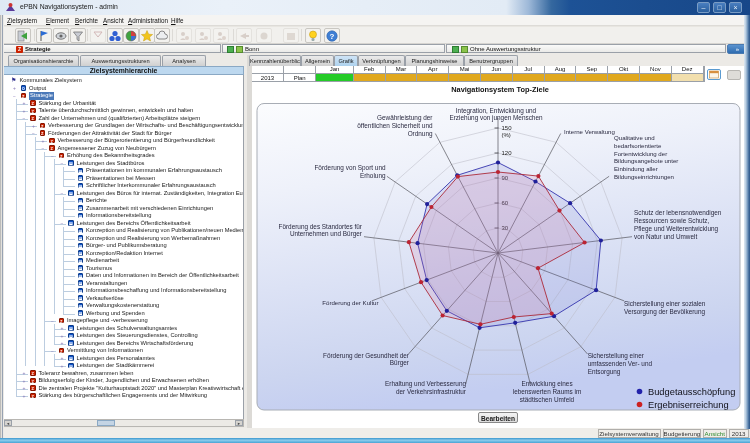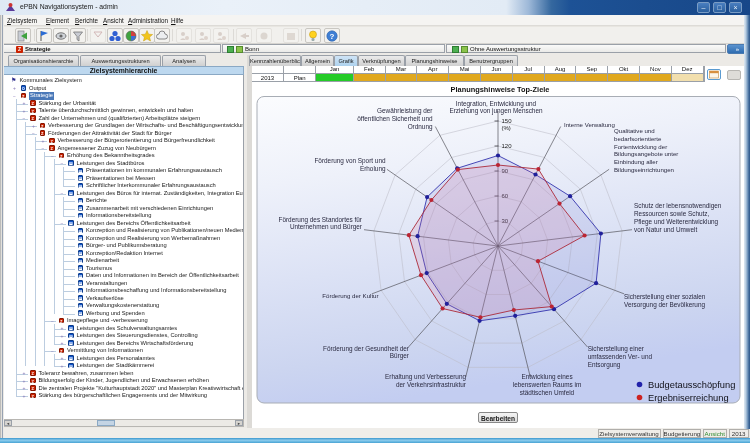--- a/index.html
+++ b/index.html
@@ -32,21 +32,21 @@
 .ttx{position:absolute;top:0;font-size:5.75px;letter-spacing:-0.02px;color:#1a1a1a;white-space:nowrap;line-height:7.5px}
 .sel{background:#4a78b8;color:#fff;padding:0 1px}
 #lscr{position:absolute;left:1px;top:364px;width:241px;height:8px;background:#eceae6;border:1px solid #b8b6b2}
 .sbtn{position:absolute;top:0;width:8px;height:6px;background:#d6d4d0;border:1px solid #9aa0a8;font-size:4px;text-align:center;line-height:5px;color:#444}
 #lthumb{position:absolute;left:93px;top:0px;width:18px;height:6px;background:#c4d4e4;border:1px solid #8aa8c4}
 #divider{position:absolute;left:247px;top:55px;width:5px;height:373px;background:#dcdad6}
 #rpanel{position:absolute;left:252px;top:55px;width:492px;height:373px;background:#fff}
 #rtabs{position:absolute;left:0;top:0;width:496px;height:11px;background:#eceae6}
 #mtbl{position:absolute;left:0;top:0}
 #ctitle{position:absolute;left:0px;top:29.5px;width:496px;text-align:center;font-size:7.4px;font-weight:bold;color:#111}
-#csvg{position:absolute;left:0;top:31px}
+#csvg{position:absolute;left:0;top:38px}
 #bbtn{position:absolute;left:226px;top:356.5px;width:40px;height:11.5px;background:linear-gradient(#f4f4f4,#dcdcdc);border:1px solid #888;border-radius:2px;font-size:6.6px;font-weight:bold;text-align:center;line-height:11px;color:#222}
 #statusbar{position:absolute;left:2px;top:428px;width:746px;height:10px;background:#efede9}
 .sseg{position:absolute;top:0.5px;height:9px;border:1px solid #b0aeaa;font-size:6.2px;line-height:8px;text-align:center;color:#333;background:#efede9}
 #bedge{position:absolute;left:0;top:438px;width:750px;height:5px;background:linear-gradient(#3a96cd,#8ccbec 45%,#5fb3de 80%,#4aa2d2)}
 #ledge{position:absolute;left:0;top:15px;width:3.5px;height:423px;background:linear-gradient(to right,#a8a8a8 0px,#e3e1dc 1.5px,#97a2b2 2.5px,#eceae6 3.5px)}
 #redge{position:absolute;left:744px;top:15px;width:6px;height:414px;background:linear-gradient(to right,#dfe9f2,#b7cce0 30%,#7195bc 60%,#3a6494 85%,#31598c)}
 
 </style></head><body>
 <div id="w">
 <div id="titlebar">
@@ -446,21 +446,21 @@
 <div style="position:absolute;left:324.4px;top:18.5px;width:31.8px;height:8.5px;background:#e0a81e;border-right:1px solid #9aa0a8;border-bottom:1px solid #9aa0a8;box-sizing:border-box;text-align:center;font-size:6.0px;line-height:8.5px;color:#111;overflow:hidden"></div>
 <div style="position:absolute;left:356.2px;top:18.5px;width:31.8px;height:8.5px;background:#e0a81e;border-right:1px solid #9aa0a8;border-bottom:1px solid #9aa0a8;box-sizing:border-box;text-align:center;font-size:6.0px;line-height:8.5px;color:#111;overflow:hidden"></div>
 <div style="position:absolute;left:388.0px;top:18.5px;width:31.8px;height:8.5px;background:#e0a81e;border-right:1px solid #9aa0a8;border-bottom:1px solid #9aa0a8;box-sizing:border-box;text-align:center;font-size:6.0px;line-height:8.5px;color:#111;overflow:hidden"></div>
 <div style="position:absolute;left:419.8px;top:18.5px;width:31.8px;height:8.5px;background:#f2dfad;border-right:1px solid #9aa0a8;border-bottom:1px solid #9aa0a8;box-sizing:border-box;text-align:center;font-size:6.0px;line-height:8.5px;color:#111;overflow:hidden"></div>
 <div style="position:absolute;left:455px;top:14px;width:14px;height:11px;border:1px solid #5a9ad0;border-radius:2px;background:#fff;overflow:hidden;line-height:0"><svg width="12" height="9" viewBox="0 0 12 9" style="margin:0">
             <rect x="1.5" y="1" width="9" height="7" fill="#fdf6ea" stroke="#c89858" stroke-width="0.7"></rect>
             <rect x="1.5" y="1" width="9" height="2.2" fill="#d88f3f"></rect>
           </svg></div>
 <div style="position:absolute;left:475px;top:14.5px;width:14px;height:10px;border:1px solid #b8b6b2;border-radius:2px;background:#dedcd8"></div>
 </div>
-<div id="ctitle">Planungshinweise Top-Ziele</div>
+<div id="ctitle">Navigationsystem Top-Ziele</div>
 <div id="csvg"><svg width="498" height="326" viewBox="0 0 498 326" font-family="Liberation Sans, sans-serif">
           <defs>
             <linearGradient id="bgg" x1="0" y1="0" x2="0.25" y2="1">
               <stop offset="0" stop-color="#fbfcfe"></stop>
               <stop offset="0.28" stop-color="#eef1fa"></stop>
               <stop offset="0.58" stop-color="#dce2f5"></stop>
               <stop offset="0.85" stop-color="#ccd5f0"></stop>
               <stop offset="1" stop-color="#c3cdf1"></stop>
             </linearGradient>
           </defs>

